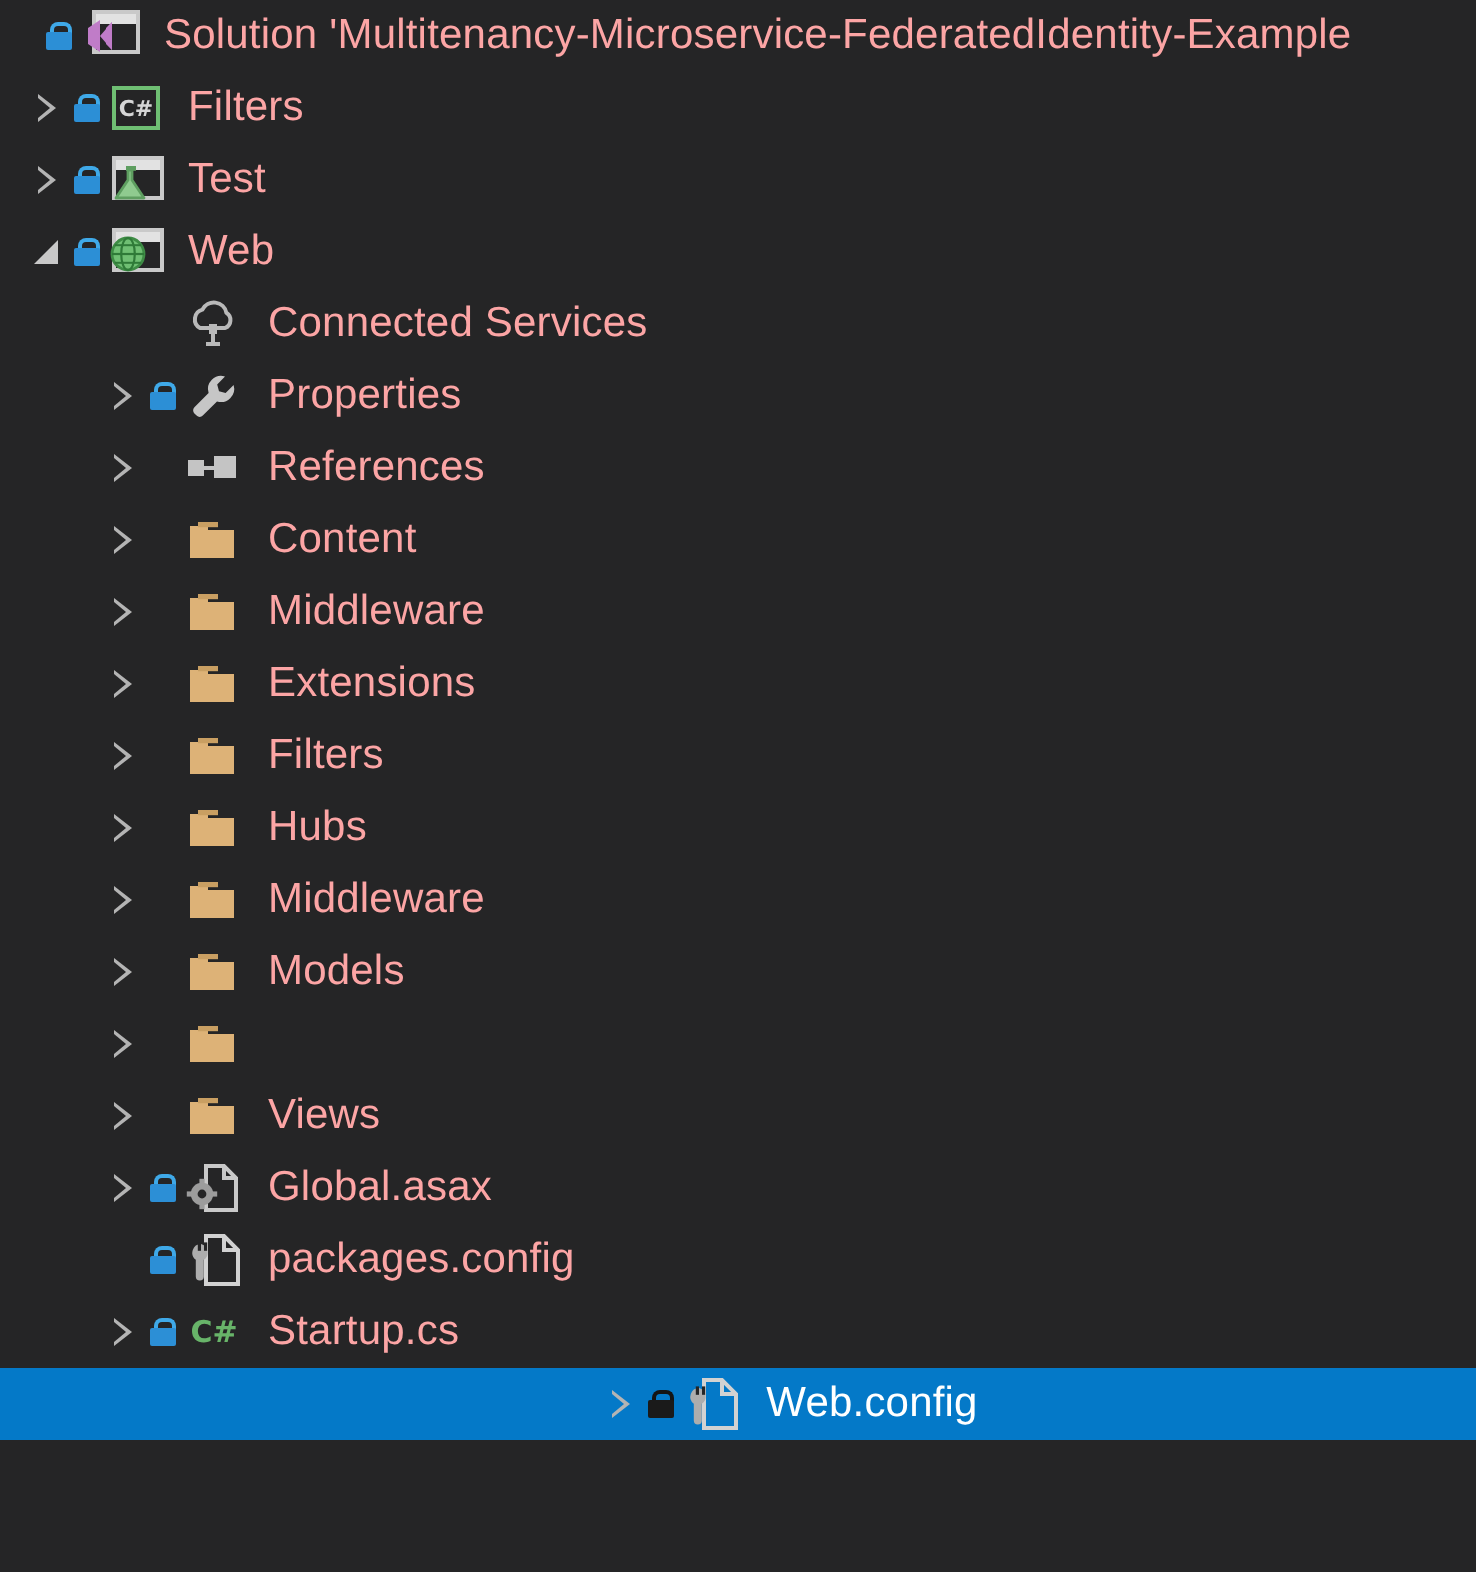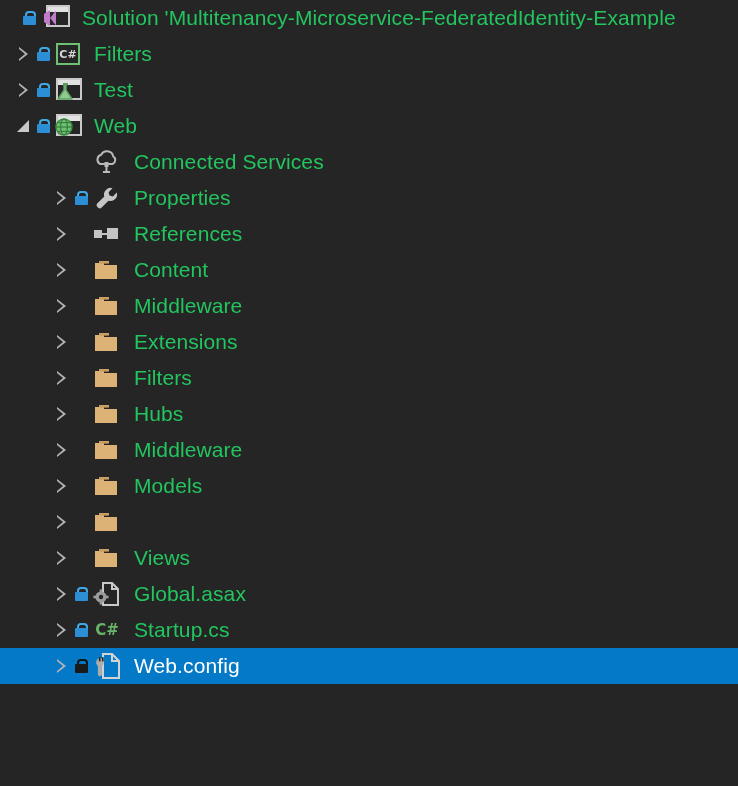--- a/index.html
+++ b/index.html
@@ -12,25 +12,25 @@
   }
   #tree{position:relative;width:738px;height:786px;}
 
   .row{
     position:relative;
     height:36px;
     display:flex;
     align-items:center;
     white-space:nowrap;
   }
-  .row.selected{background:#0479C8;}
+  .row.selected{background:#0479C8;justify-content:center;}
 
   .label{
     font-size:21px;
-    color:#22c55e;
+    color:#fca5a5;
     letter-spacing:0.1px;
     line-height:36px;
   }
   .row.selected .label{color:#FFFFFF;}
 
   
   .exp{width:22px;height:36px;flex:0 0 22px;position:relative;}
   .exp.none{}
   .exp.collapsed::before{
     content:"";position:absolute;left:5px;top:11px;
@@ -324,40 +324,57 @@
           <rect x="1.4" y="14.7" width="3" height="2.6"></rect>
           <rect x="13.6" y="14.7" width="3" height="2.6"></rect>
         </g>
       </svg>
       </div>
       <div class="gap"></div>
       <span class="label">Global.asax</span>
     </div>
     <div class="row">
       <div class="indent" style="flex: 0 0 52px;"></div>
-      <div class="exp collapsed"></div>
-      <div class="lock on"></div>
-      <div class="ic" style="flex: 0 0 34px; display: flex; align-items: center; justify-content: center;">
-        <svg width="28" height="24" viewBox="0 0 28 24">
-        <text x="14" y="17" font-family="DejaVu Sans, sans-serif" font-size="15" font-weight="bold" fill="#68B469" text-anchor="middle">C#</text>
-      </svg>
-      </div>
-      <div class="gap"></div>
-      <span class="label">Startup.cs</span>
-    </div>
-    <div class="row selected">
-      <div class="indent" style="flex: 0 0 52px;"></div>
-      <div class="exp collapsed"></div>
+      <div class="exp none"></div>
       <div class="lock on"></div>
       <div class="ic" style="flex: 0 0 34px; display: flex; align-items: center; justify-content: center;">
         <svg width="32" height="28" viewBox="0 0 32 28">
         <path d="M12 2 h9 l7 7 v17 h-16 Z" fill="none" stroke="#D2D2D2" stroke-width="2"></path>
         <path d="M21 2 v7 h7" fill="none" stroke="#D2D2D2" stroke-width="2"></path>
         <path d="M9.5 6 a4.4 4.4 0 0 0 -2.6 7.9 l0 8.3 a2 2 0 0 0 4 0 l0 -8.3
                  A4.4 4.4 0 0 0 9.5 6 Z" fill="#ADADAD"></path>
         <rect x="7.9" y="5.2" width="1.6" height="4.2" fill="#252526"></rect>
         <rect x="11" y="5.2" width="1.6" height="4.2" fill="#252526"></rect>
       </svg>
       </div>
       <div class="gap"></div>
+      <span class="label">packages.config</span>
+    </div>
+    <div class="row">
+      <div class="indent" style="flex: 0 0 52px;"></div>
+      <div class="exp collapsed"></div>
+      <div class="lock on"></div>
+      <div class="ic" style="flex: 0 0 34px; display: flex; align-items: center; justify-content: center;">
+        <svg width="28" height="24" viewBox="0 0 28 24">
+        <text x="14" y="17" font-family="DejaVu Sans, sans-serif" font-size="15" font-weight="bold" fill="#68B469" text-anchor="middle">C#</text>
+      </svg>
+      </div>
+      <div class="gap"></div>
+      <span class="label">Startup.cs</span>
+    </div>
+    <div class="row selected">
+      <div class="indent" style="flex: 0 0 52px;"></div>
+      <div class="exp collapsed"></div>
+      <div class="lock on"></div>
+      <div class="ic" style="flex: 0 0 34px; display: flex; align-items: center; justify-content: center;">
+        <svg width="32" height="28" viewBox="0 0 32 28">
+        <path d="M12 2 h9 l7 7 v17 h-16 Z" fill="none" stroke="#D2D2D2" stroke-width="2"></path>
+        <path d="M21 2 v7 h7" fill="none" stroke="#D2D2D2" stroke-width="2"></path>
+        <path d="M9.5 6 a4.4 4.4 0 0 0 -2.6 7.9 l0 8.3 a2 2 0 0 0 4 0 l0 -8.3
+                 A4.4 4.4 0 0 0 9.5 6 Z" fill="#ADADAD"></path>
+        <rect x="7.9" y="5.2" width="1.6" height="4.2" fill="#252526"></rect>
+        <rect x="11" y="5.2" width="1.6" height="4.2" fill="#252526"></rect>
+      </svg>
+      </div>
+      <div class="gap"></div>
       <span class="label">Web.config</span>
     </div>
   </div>
 
 </body></html>

